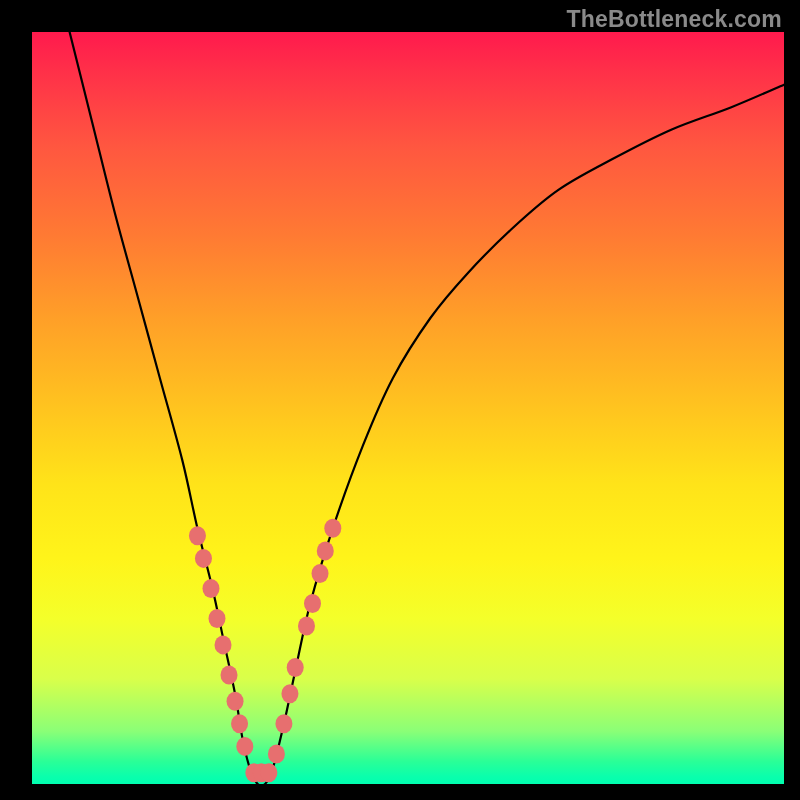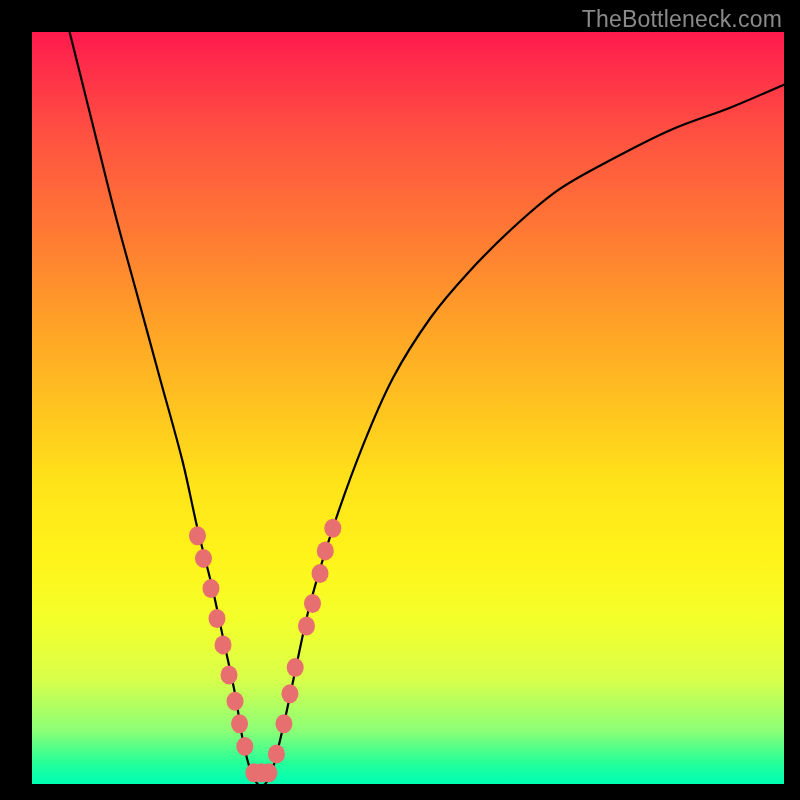--- a/index.html
+++ b/index.html
@@ -39,21 +39,21 @@
       #0affac 99%,
       #00ffb0 100%
     );
   }
   .watermark {
     position: absolute;
     top: 6px;
     right: 18px;
     color: #8a8a8a;
     font-size: 23px;
-    font-weight: 400;
+    font-weight: 700;
     letter-spacing: 0.2px;
     user-select: none;
   }
   svg.curve {
     position: absolute;
     left: 0;
     top: 0;
     width: 752px;
     height: 752px;
     overflow: visible;

